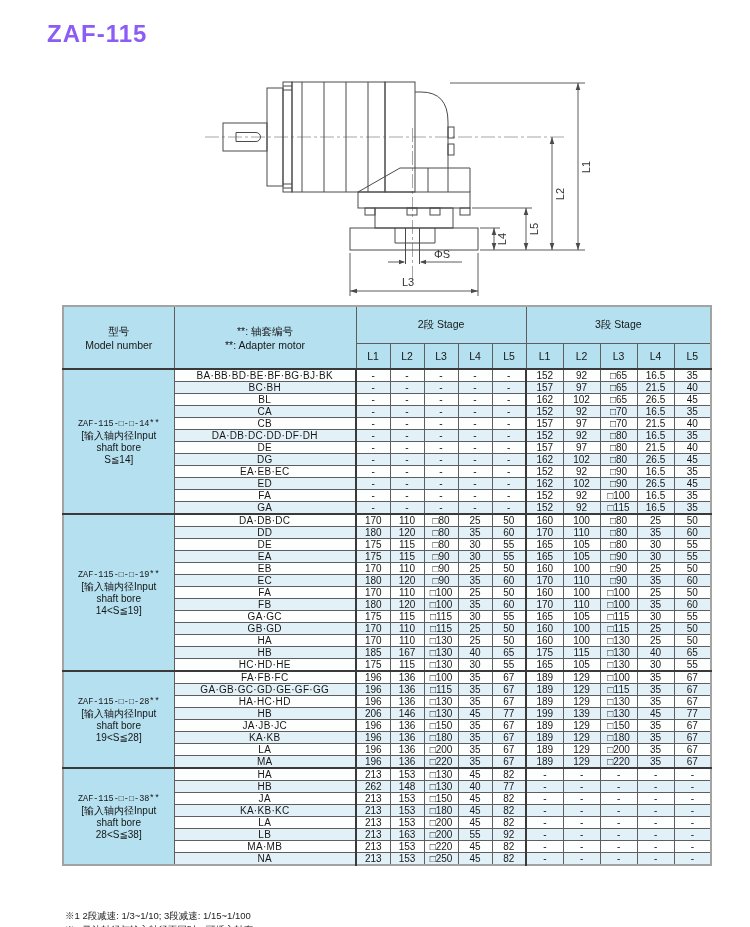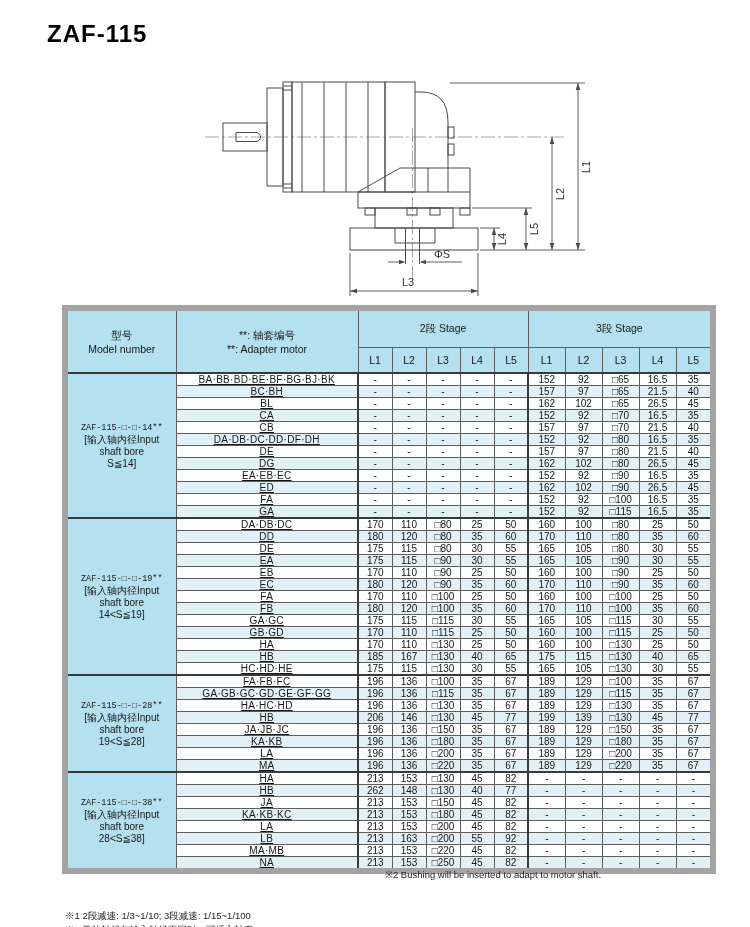--- a/index.html
+++ b/index.html
@@ -2,53 +2,53 @@
 <html><head>
 <meta charset="utf-8">
 <style>
   html,body{margin:0;padding:0;}
   body{
     width:750px;height:927px;background:#ffffff;position:relative;
     font-family:"Liberation Sans", sans-serif;color:#1c1c1c;overflow:hidden;
   }
   .page-title{
     position:absolute;left:47px;top:20px;margin:0;
-    font-size:24px;font-weight:bold;letter-spacing:1px;color:#000000;
+    font-size:24px;font-weight:bold;letter-spacing:1px;color:#8b5cf6;
     font-family:"Liberation Sans", sans-serif;
   }
   .drawing{position:absolute;left:0;top:0;width:750px;height:310px;}
   .drawing .ln{fill:none;stroke:#4a4a4a;stroke-width:1;}
   .drawing .cl{fill:none;stroke:#8f8f8f;stroke-width:0.8;stroke-dasharray:14 3 3 3;}
   .drawing .dim{fill:none;stroke:#4a4a4a;stroke-width:0.9;}
   .drawing .ah{fill:#4a4a4a;stroke:none;}
   .drawing text{font-family:"Liberation Sans", sans-serif;font-size:11px;fill:#333;}
   table.dims{
     position:absolute;left:62px;top:305px;width:648px;
     border-collapse:collapse;table-layout:fixed;
     font-size:10px;color:#161616;
-    border:6px solid #a3a3a3;
+    border:2px solid #a3a3a3;
   }
   table.dims th, table.dims td{
     border:1px solid #5e5e5e;padding:0;text-align:center;vertical-align:middle;
     overflow:hidden;white-space:nowrap;
   }
   table.dims thead th{background:#b5e0f0;font-weight:normal;font-size:10.5px;}
   tr.grp-row th{height:36px;}
   tr.cols-row th{height:24px;border-bottom:2px solid #3a3a3a;}
   th.hdr-span{border-bottom:2px solid #3a3a3a;}
   table.dims tbody tr{height:12px;}
   table.dims tbody td{background:#fdfefe;font-size:10px;line-height:11px;}
   table.dims tbody tr.stripe td{background:#e2f0f8;}
   table.dims tbody tr.block-top td{border-top:2px solid #3a3a3a;}
   table.dims td.model-cell, table.dims tbody tr.stripe td.model-cell{
     background:#b5e0f0;font-size:9px;line-height:12px;
   }
   .model-code{font-family:Liberation Mono, monospace;font-size:8.5px;letter-spacing:0;}
   .model-note{font-size:10px;}
-  table.dims td.code-cell{letter-spacing:0.3px;text-decoration:underline;}
+  table.dims td.code-cell{letter-spacing:0.3px;}
   table.dims td.thick-left{border-left:2px solid #3a3a3a;}
   .footnotes{position:absolute;top:868px;left:0;width:750px;font-size:9.5px;color:#222;}
   .fn-col{position:absolute;top:0;line-height:14px;white-space:nowrap;}
   .fn-cn{left:65px;margin-top:41px;}
   .fn-en{left:385px;}
 </style>
 </head>
 <body>
 
 <div>
@@ -736,17 +736,16 @@
         </tr>
       </tbody>
   </table>
 
   <div class="footnotes">
     <div class="fn-col fn-cn" id="fnCn">
         <div>※1 2段减速: 1/3~1/10; 3段减速: 1/15~1/100</div>
         <div>※2 马达轴径与输入轴径不同时，可插入轴套</div>
       </div>
     <div class="fn-col fn-en" id="fnEn">
-        <div>※2 Bushing will be inserted to adapt to motor shaft.</div>
       </div>
   </div>
 
 </div>
 
 </body></html>

